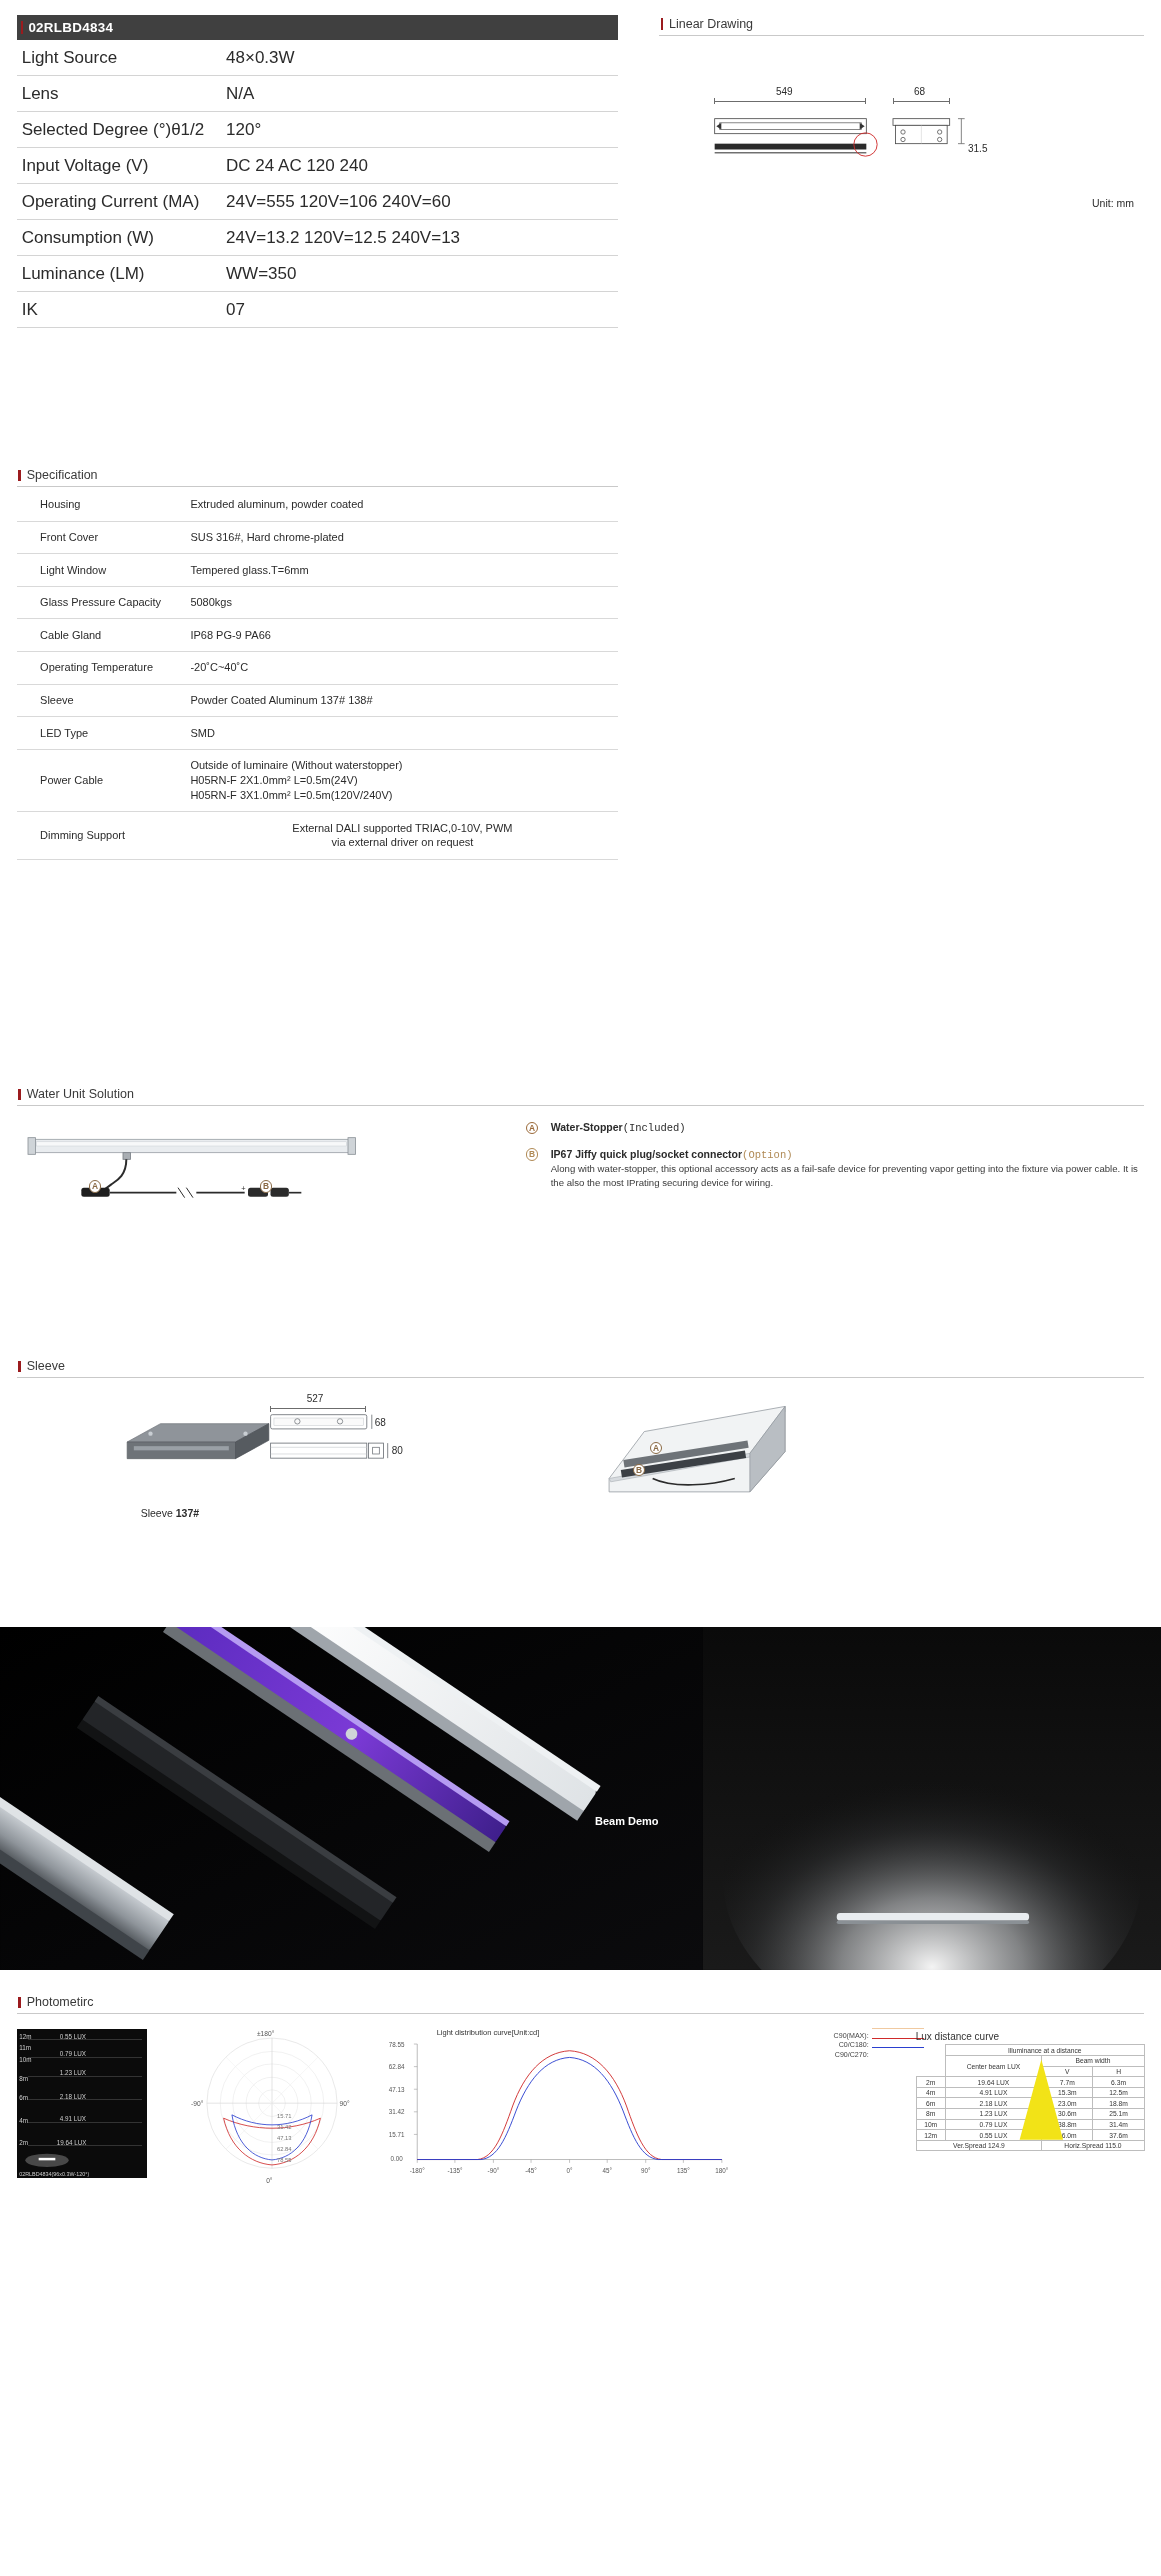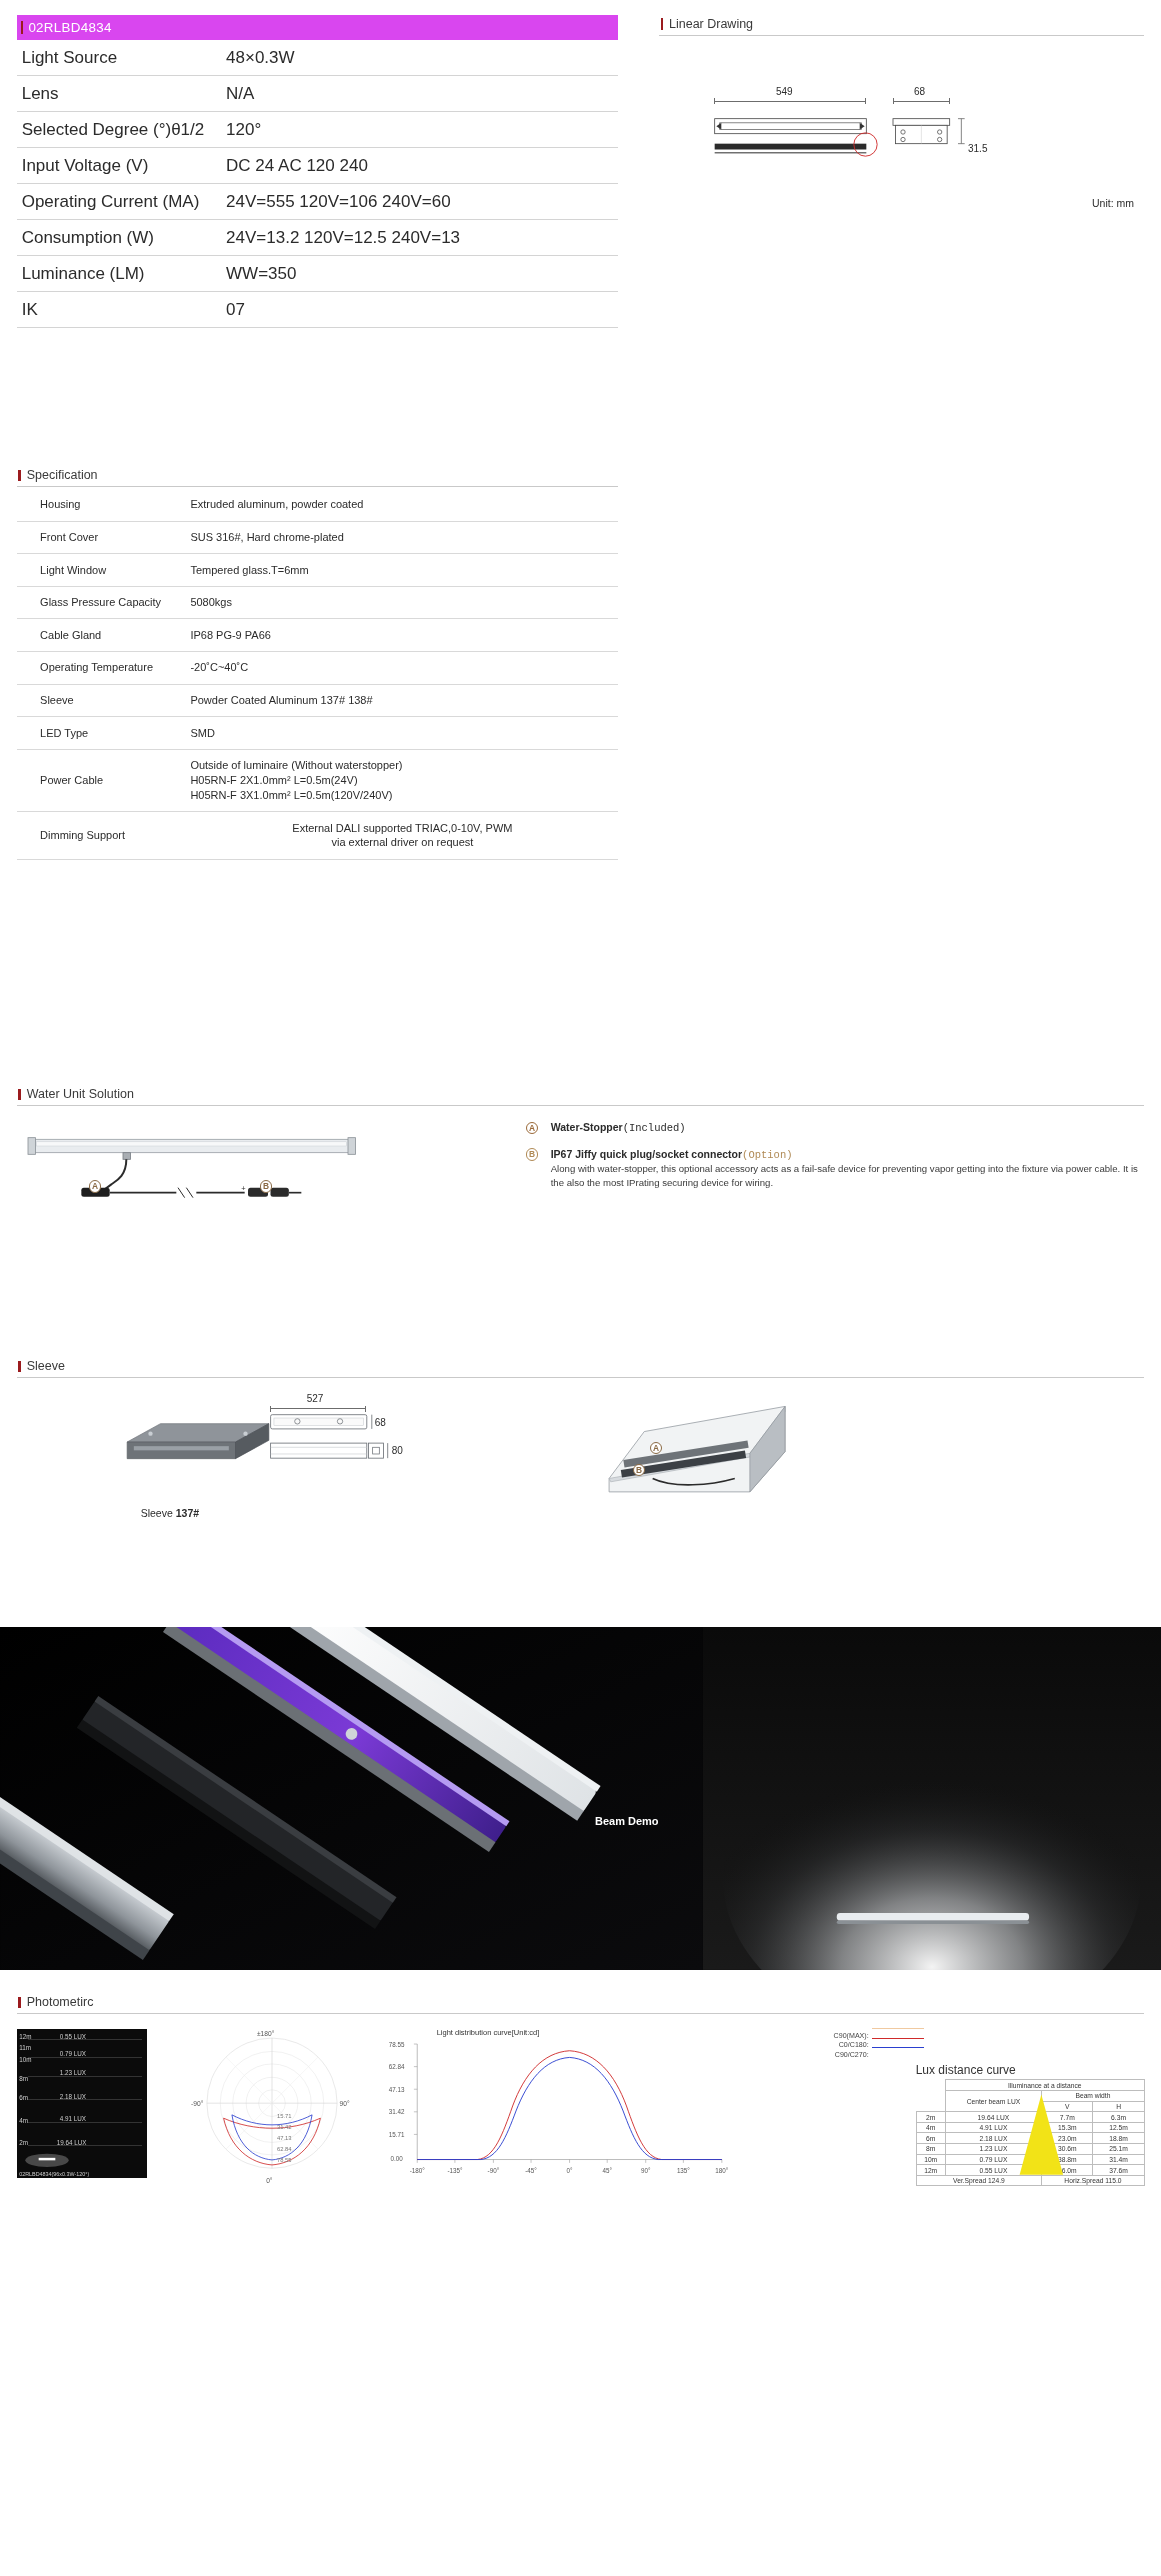--- a/index.html
+++ b/index.html
@@ -26,24 +26,24 @@
     content: "";
     position: absolute;
     left: 1.7px; top: 1.7px;
     width: 2.5px; height: 11.7px;
     background: #9b1b1e;
   }
 
   
   .topspec { position: absolute; left: 16.7px; top: 15px; width: 601px; }
   .topspec .title-bar {
-    background: #d946ef;
+    background: #404040;
     color: #ffffff;
     font-size: 13.4px;
-    font-weight: normal;
+    font-weight: bold;
     padding: 5px 8.4px 5px 11.7px;
     position: relative;
     letter-spacing: 0.3px;
   }
   .topspec .title-bar::before{
     content:"";
     position:absolute; left:4.2px; top:5.9px;
     width:2.5px; height:13.4px; background:#9b1b1e;
   }
   .topspec table { width: 100%; border-collapse: collapse; }
@@ -130,21 +130,21 @@
   .pm-left .mrk { position:absolute; font-size:6.3px; color:#cfcfcf; left:2.5px;}
   .pm-left .tick { position:absolute; left:11.7px; width:114px; height:0.8px; background:#333; }
 
   .pm-polar { position:absolute; left: 159px; top: 0px; width: 192px; height: 167px; }
   .pm-curve { position:absolute; left: 360px; top: 0px; width: 360px; height: 167px; }
   .pm-leg  { position:absolute; left: 740px; top: 1.7px; width: 167px; font-size: 7.1px; color:#444;}
   .pm-leg .row { position:relative; height: 9.2px; }
   .pm-leg .row span.l { position:absolute; right:55px;margin-top:8px; }
   .pm-leg .row span.bar2 { position:absolute; right:0; top:4.2px; width:52px; height:0.8px;}
   .pm-lux { position:absolute; left: 899px; top: 8.4px; width: 229px; }
-  .pm-lux .ttl { font-size: 12px; color:#333; margin-bottom:2.5px;margin-top:32px;}
+  .pm-lux .ttl { font-size: 10px; color:#333; margin-bottom:2.5px;}
   .pm-lux table { border-collapse: collapse; width: 229px; font-size: 6.7px; color:#333;}
   .pm-lux td, .pm-lux th { border: 0.8px solid #bdbdbd; padding: 1.3px 1.7px; text-align:center; font-weight:normal;}
 </style>
 </head>
 <body>
 
 <div class="page">
 
   <div class="topspec">
     <div class="title-bar">02RLBD4834</div>

